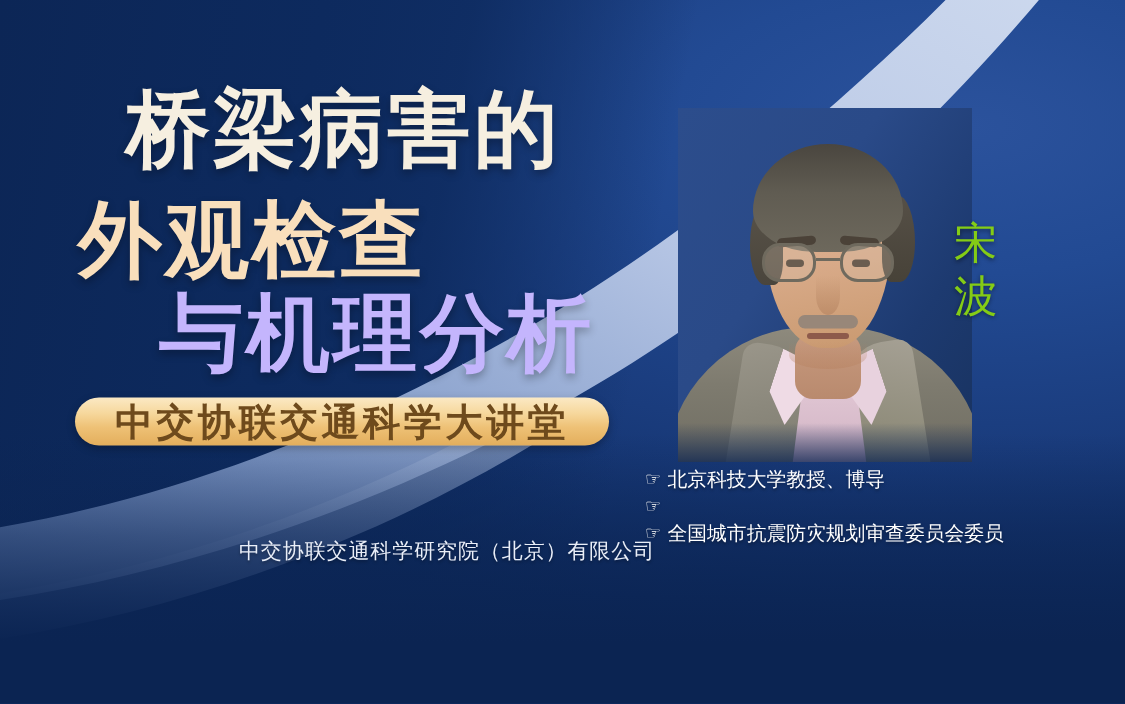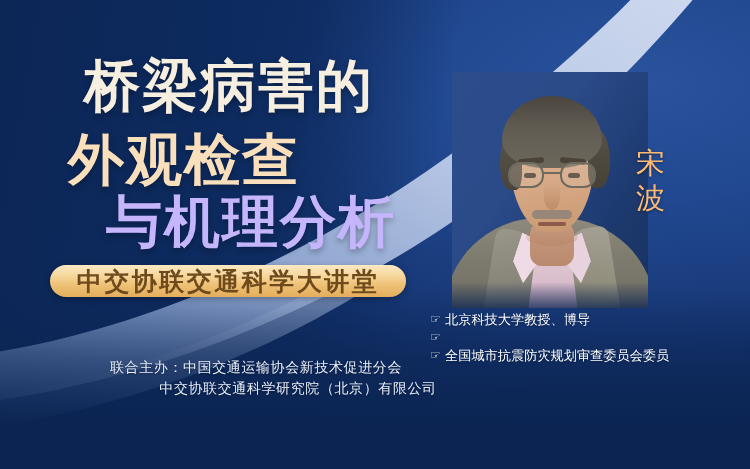--- a/index.html
+++ b/index.html
@@ -145,21 +145,21 @@
   }
   .ph-fade{
     position:absolute; left:0; right:0; bottom:0; height:26px;
     background:linear-gradient(to bottom, rgba(11,36,82,0), rgba(11,36,82,0.75));
   }
 
   
   .speaker-name{
     position:absolute; left:628px; top:146px;
     width:46px;
-    color:#fdba74;
+    color:#84cc16;
     font-size:29px; line-height:1.22;
     font-weight:400;
     letter-spacing:1px;
     text-align:center;
     text-shadow:0 1px 3px rgba(0,0,0,.45);
   }
 
   
   .creds{
     position:absolute; left:430px; top:311px; width:318px;
@@ -189,21 +189,21 @@
   }
   .t1{
     color:#f6efe0;
     font-size:56px;
     margin-left:84px;
     margin-bottom:18px;
   }
   .t2{
     color:#f9dfbc;
     font-size:56px;
-    margin-left:68px;
+    margin-left:52px;
     margin-bottom:6px;
   }
   .t3{
     color:#c4b5fd;
     font-size:56px;
     margin-left:106px;
   }
 
   
   .gold-pill{
@@ -314,21 +314,20 @@
     <div class="t-line t2">外观检查</div>
     <div class="t-line t3">与机理分析</div>
   </div>
 
   <div class="gold-pill">
     <span>中交协联交通科学大讲堂</span>
   </div>
 
 
   <div class="organizers">
-    <div>联合主办：中国交通运输协会新技术促进分会</div>
     <div class="org-line2">中交协联交通科学研究院（北京）有限公司</div>
   </div>
 
   <div class="creds">
     <div class="cred-row">
       <span class="cred-icon">☞</span>
       <span>北京科技大学教授、博导</span>
     </div>
     <div class="cred-row">
       <span class="cred-icon">☞</span>

